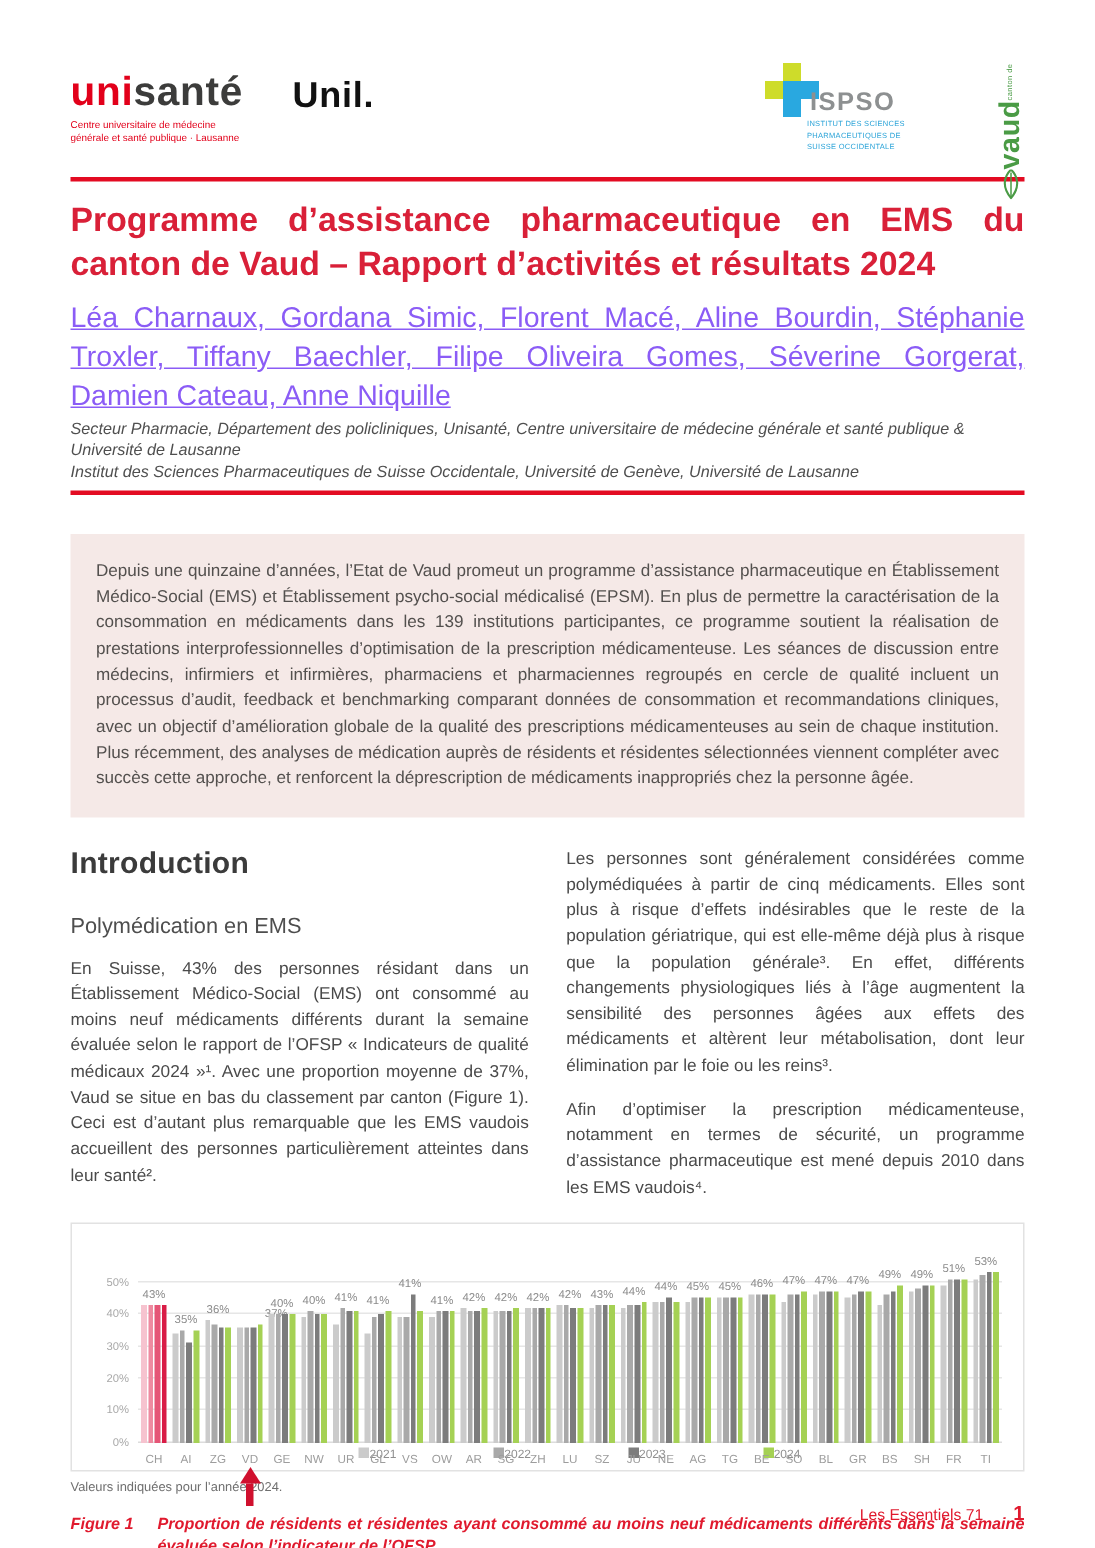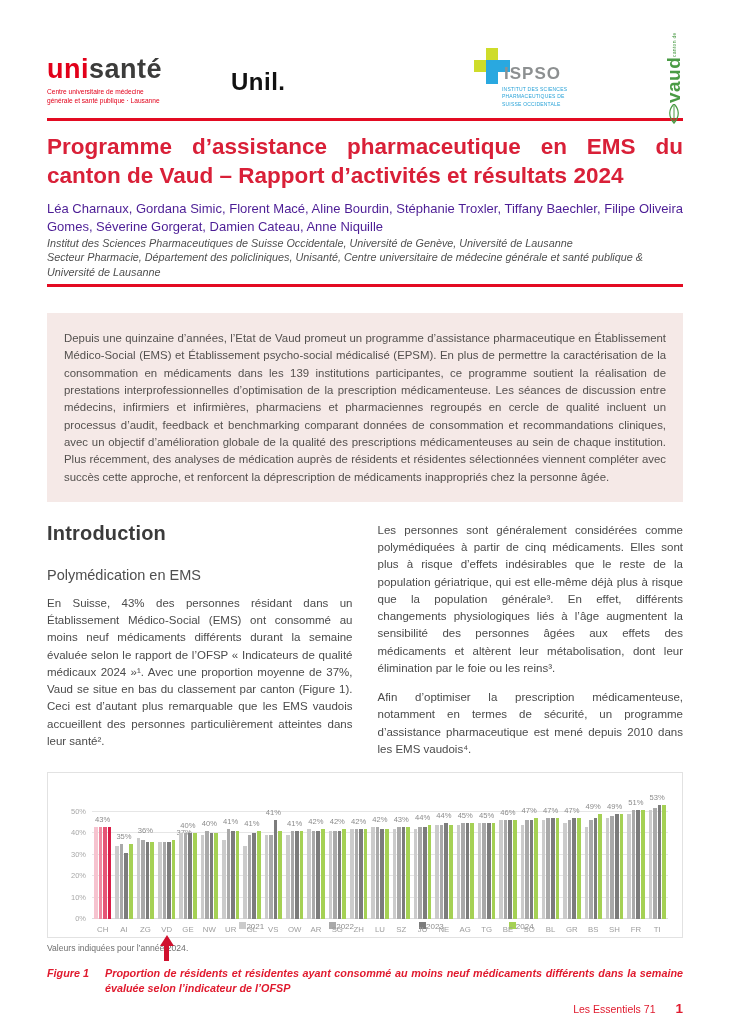--- a/index.html
+++ b/index.html
@@ -1,21 +1,21 @@
 <!DOCTYPE html>
 <html lang="fr"><head>
 <meta charset="utf-8">
 <style>
   * { margin:0; padding:0; box-sizing:border-box; }
   html,body { width:730px; height:1032px; background:#ffffff; overflow:hidden;
     font-family:"Liberation Sans","DejaVu Sans",sans-serif; }
   .page { position:relative; width:730px; height:1032px; padding:40px 47px 0 47px; }
 
   
-  .header { display:flex; align-items:center; height:74px;gap:36px; }
+  .header { display:flex; align-items:flex-start; height:74px; }
   .logo-unisante { margin-top:8px; }
   .unisante-word { font-size:27px; font-weight:600; letter-spacing:.5px; line-height:1; }
   .unisante-word .u-red { color:#e2001a; }
   .unisante-word .u-dark { color:#3c3c3b; }
   .unisante-sub { margin-top:5px; font-size:6.6px; color:#e2001a; line-height:1.35; width:120px; }
   .logo-unil { margin:10px 0 0 28px; font-size:24px; font-weight:bold; color:#111; letter-spacing:.5px; }
   .header-spacer { flex:1; }
   .logo-ispso { display:flex; flex-direction:column; align-items:flex-start; margin:2px 46px 0 0; }
   .ispso-top { display:flex; align-items:flex-end; }
   .ispso-name { font-size:17px; font-weight:bold; color:#8d9091; letter-spacing:1px; margin-left:-6px; }
@@ -23,21 +23,21 @@
   .logo-vaud { display:flex; flex-direction:column; align-items:center; margin-top:2px; }
   .vaud-rot { writing-mode:vertical-rl; transform:rotate(180deg); display:flex; align-items:center; }
   .vaud-small { font-size:5px; color:#4a9b45; letter-spacing:.3px; }
   .vaud-big { font-size:19px; font-weight:bold; color:#4a9b45; letter-spacing:.5px; line-height:1; }
   .rule { height:2.5px; background:#e30b22; border:none; }
   .rule-top { margin-top:4px; }
 
   
   .title { margin-top:11px; font-size:22.5px; font-weight:bold; color:#d92038;
     line-height:1.32; text-align:justify; }
-  .authors { margin-top:9px; font-size:13px; color:#4c1d95; line-height:1.38; text-align:justify; }
+  .authors { margin-top:9px; font-size:19px; color:#8b5cf6; line-height:1.38; text-align:justify;text-decoration:underline; }
   .affil { margin-top:0; font-size:10.8px; font-style:italic; color:#4f4f4f; line-height:1.35; }
   .affil:first-of-type { margin-top:8px; }
   .date { margin-top:11px; font-size:12px; font-weight:bold; color:#3a3a3a; }
   .rule-date { margin-top:5px; }
 
   
   .abstract { margin-top:26px; background:#f5e9e7; padding:17px 17px 16px 17px;
     font-size:11.4px; color:#53504e; line-height:1.52; text-align:justify; }
 
   
@@ -117,22 +117,22 @@
         <path d="M7 0 C12 5 13 12 7 19 C1 12 2 5 7 0 Z" fill="none" stroke="#4a9b45" stroke-width="1.4"></path>
         <line x1="7" y1="2" x2="7" y2="18" stroke="#4a9b45" stroke-width="1"></line>
       </svg>
     </div>
   </header>
 
   <div class="rule rule-top"></div>
 
   <h1 class="title">Programme d’assistance pharmaceutique en EMS du canton de Vaud – Rapport d’activités et résultats 2024</h1>
   <p class="authors">Léa Charnaux, Gordana Simic, Florent Macé, Aline Bourdin, Stéphanie Troxler, Tiffany Baechler, Filipe Oliveira Gomes, Séverine Gorgerat, Damien Cateau, Anne Niquille</p>
+  <p class="affil">Secteur Pharmacie, Département des policliniques, Unisanté, Centre universitaire de médecine générale et santé publique &amp; Université de Lausanne</p>
   <p class="affil">Institut des Sciences Pharmaceutiques de Suisse Occidentale, Université de Genève, Université de Lausanne</p>
-  <p class="affil">Secteur Pharmacie, Département des policliniques, Unisanté, Centre universitaire de médecine générale et santé publique &amp; Université de Lausanne</p>
   <div class="rule rule-date"></div>
 
   <div class="abstract">Depuis une quinzaine d’années, l’Etat de Vaud promeut un programme d’assistance pharmaceutique en Établissement Médico-Social (EMS) et Établissement psycho-social médicalisé (EPSM). En plus de permettre la caractérisation de la consommation en médicaments dans les 139 institutions participantes, ce programme soutient la réalisation de prestations interprofessionnelles d’optimisation de la prescription médicamenteuse. Les séances de discussion entre médecins, infirmiers et infirmières, pharmaciens et pharmaciennes regroupés en cercle de qualité incluent un processus d’audit, feedback et benchmarking comparant données de consommation et recommandations cliniques, avec un objectif d’amélioration globale de la qualité des prescriptions médicamenteuses au sein de chaque institution. Plus récemment, des analyses de médication auprès de résidents et résidentes sélectionnées viennent compléter avec succès cette approche, et renforcent la déprescription de médicaments inappropriés chez la personne âgée.</div>
 
   <div class="columns">
     <div class="col">
       <h2 class="intro-h2">Introduction</h2>
       <h3 class="intro-h3">Polymédication en EMS</h3>
       <p class="body-p">En Suisse, 43% des personnes résidant dans un Établissement Médico-Social (EMS) ont consommé au moins neuf médicaments différents durant la semaine évaluée selon le rapport de l’OFSP « Indicateurs de qualité médicaux 2024 »¹. Avec une proportion moyenne de 37%, Vaud se situe en bas du classement par canton (Figure 1). Ceci est d’autant plus remarquable que les EMS vaudois accueillent des personnes particulièrement atteintes dans leur santé².</p>
     </div>

